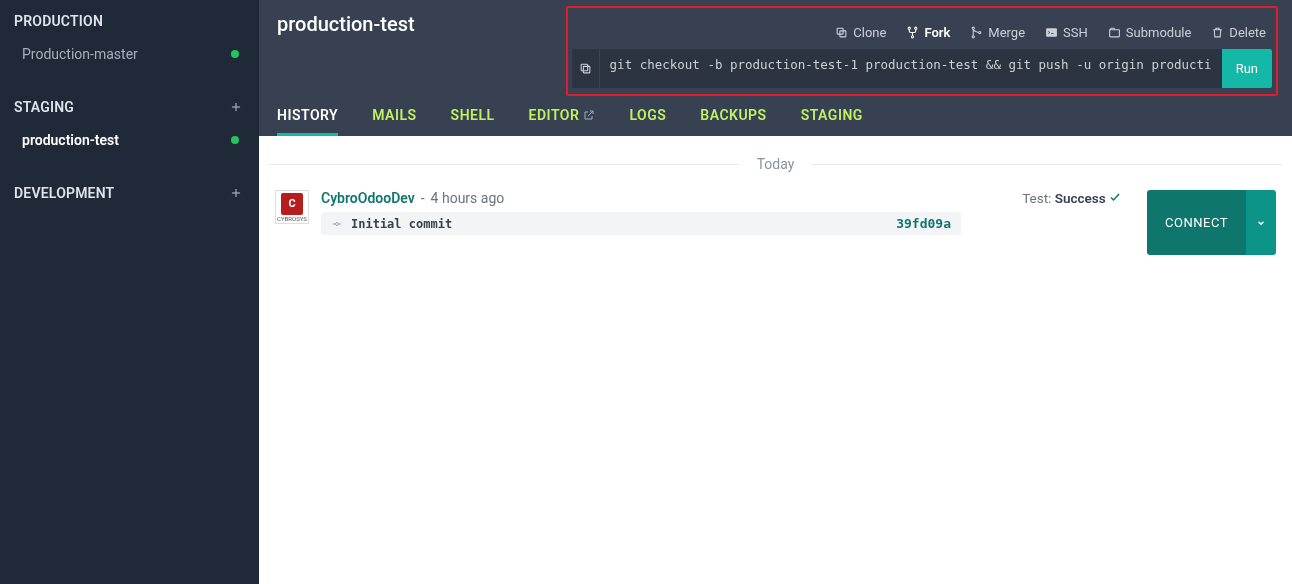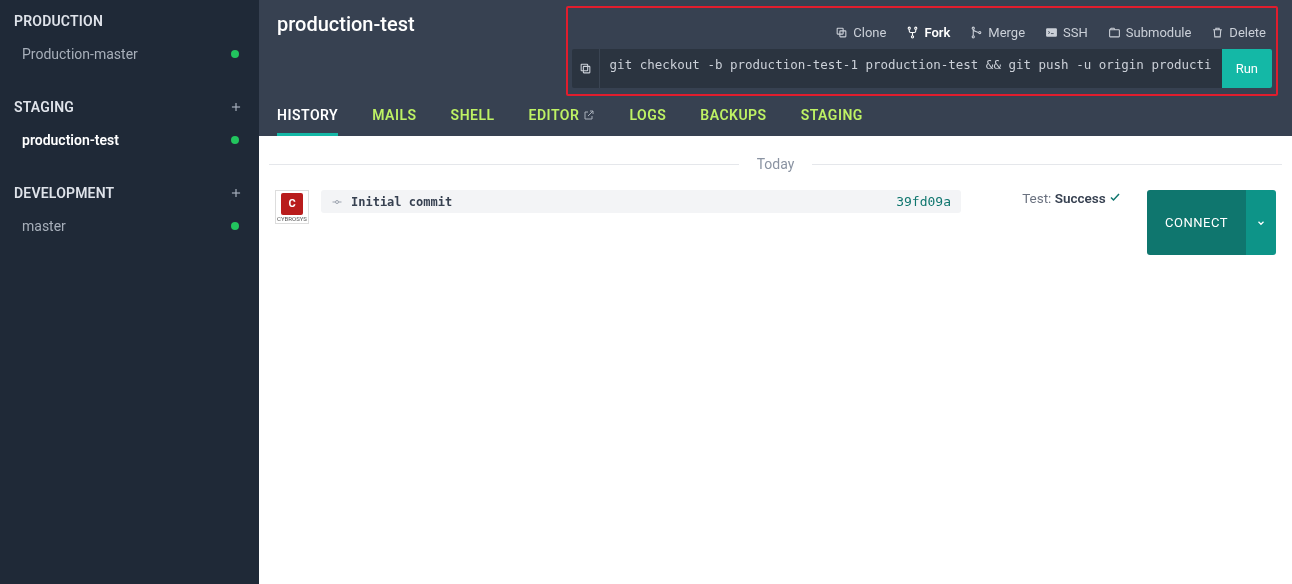--- a/index.html
+++ b/index.html
@@ -36,21 +36,21 @@
 .divider-label span { background: #fff; padding: 0 18px; position: relative; z-index: 1; }
 .entry { display: flex; align-items: flex-start; gap: 12px; padding: 0 6px; }
 .avatar { width: 34px; height: 34px; background: #fff; border: 1px solid #ddd; display: flex; align-items: center; justify-content: center; font-size: 8px; color: #333; text-align: center; line-height: 1; }
 .avatar-inner { width: 22px; height: 22px; background: #b91c1c; border-radius: 2px; display: flex; align-items: center; justify-content: center; color: #fff; font-size: 11px; font-weight: bold; }
 .entry-body { flex: 1; }
 .entry-head { display: flex; align-items: center; gap: 6px; color: #6b7280; font-size: 14px; margin-bottom: 6px; }
 .author { color: #0f766e; font-weight: 600; }
 .commit-row { display: flex; align-items: center; gap: 8px; background: #f3f4f6; border-radius: 3px; padding: 4px 10px; width: 640px; }
 .commit-marker { color: #9ca3af; font-size: 12px; }
 .commit-msg { font-family: "Menlo","Consolas",monospace; font-size: 12px; color: #374151; font-weight: 600; flex: 1; }
-.commit-hash { font-family: "Menlo","Consolas",monospace; font-size: 13px; color: #0f766e; font-weight: 400; }
+.commit-hash { font-family: "Menlo","Consolas",monospace; font-size: 13px; color: #0f766e; font-weight: 700; }
 .entry-right { display: flex; gap: 26px; align-self: center; margin-left: 16px; }
 .test-status { font-size: 13.5px; color: #6b7280; }
 .test-status b { color: #374151; font-weight: 600; }
 .test-status .chk { color: #0f766e; }
 .connect-btn { display: flex; align-items: stretch; border-radius: 3px; overflow: hidden; cursor: pointer; }
 .connect-main { background: #0f766e; color: #fff; font-weight: 400; font-size: 13px; letter-spacing: 0.5px; padding: 25px 18px; }
 .connect-caret { background: #0d9488; color: #fff; padding: 9px 10px; display: flex; align-items: center; }
 svg { display: block; }
 </style>
 </head>
@@ -84,24 +84,20 @@
   <div class="section-gap"></div>
   <div class="section-head">
     <span>DEVELOPMENT</span>
     <span class="plus">
       <svg width="14" height="14" viewBox="0 0 24 24" stroke="#aab2bf" stroke-width="2">
           <line x1="12" y1="5" x2="12" y2="19"></line>
           <line x1="5" y1="12" x2="19" y2="12"></line>
         </svg>
     </span>
   </div>
-  <div class="branch-item">
-    <span>master</span>
-    <span class="dot"></span>
-  </div>
 </div>
 
 <div class="main">
   <div class="topbar">
     <div class="topbar-row1">
       <div class="branch-title">production-test</div>
       <div class="actions-block">
         <div class="action-links">
           <span class="action-link">
             <svg width="13" height="13" viewBox="0 0 24 24" fill="none" stroke="#cbd0d8" stroke-width="2">
@@ -193,20 +189,25 @@
     <div class="divider-label"><span>Today</span></div>
 
     <div class="entry">
       <div class="avatar">
         <div style="display:flex;flex-direction:column;align-items:center;gap:1px;">
           <div class="avatar-inner">C</div>
           <span style="font-size:6px;color:#555;">CYBROSYS</span>
         </div>
       </div>
       <div class="entry-body">
+        <div class="entry-head">
+          <span class="author">CybroOdooDev</span>
+          <span>-</span>
+          <span>4 hours ago</span>
+        </div>
         <div class="commit-row">
           <span class="commit-marker">
             <svg width="12" height="12" viewBox="0 0 24 24" fill="none" stroke="#9ca3af" stroke-width="2">
                 <circle cx="12" cy="12" r="3"></circle>
                 <line x1="3" y1="12" x2="9" y2="12"></line>
                 <line x1="15" y1="12" x2="21" y2="12"></line>
               </svg>
           </span>
           <span class="commit-msg">Initial commit</span>
           <span class="commit-hash">39fd09a</span>

